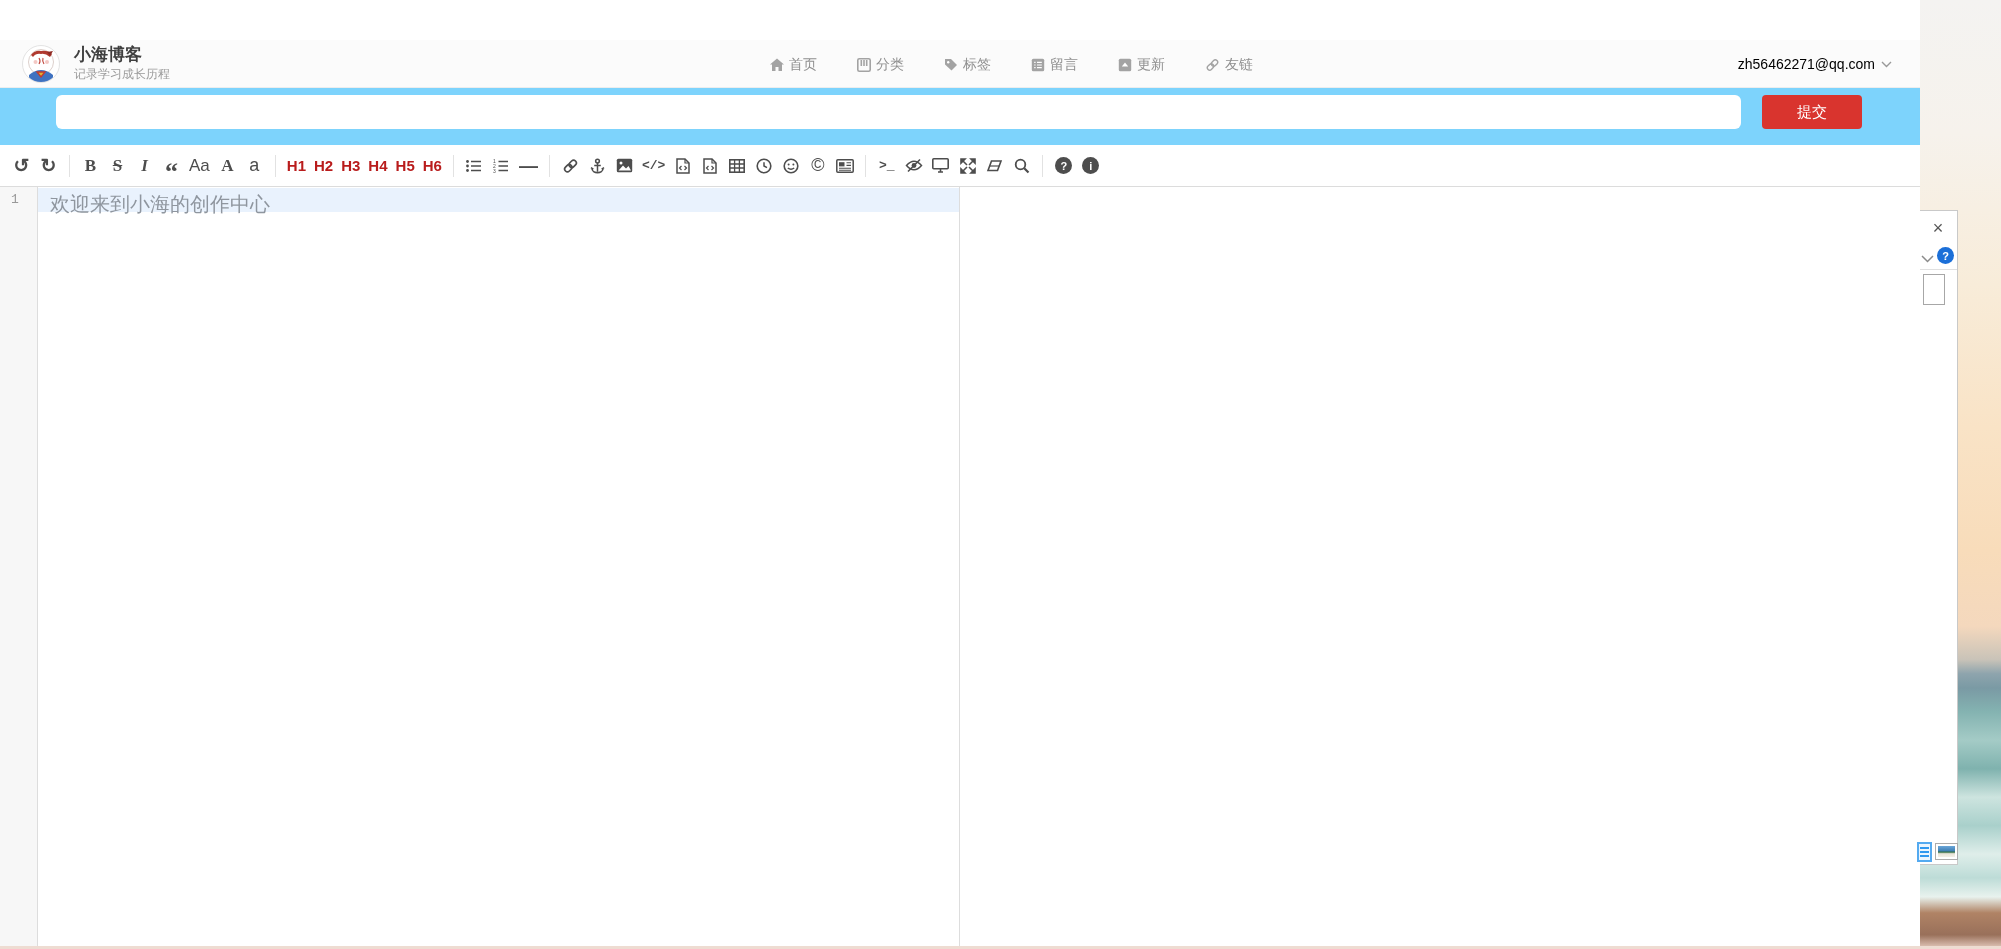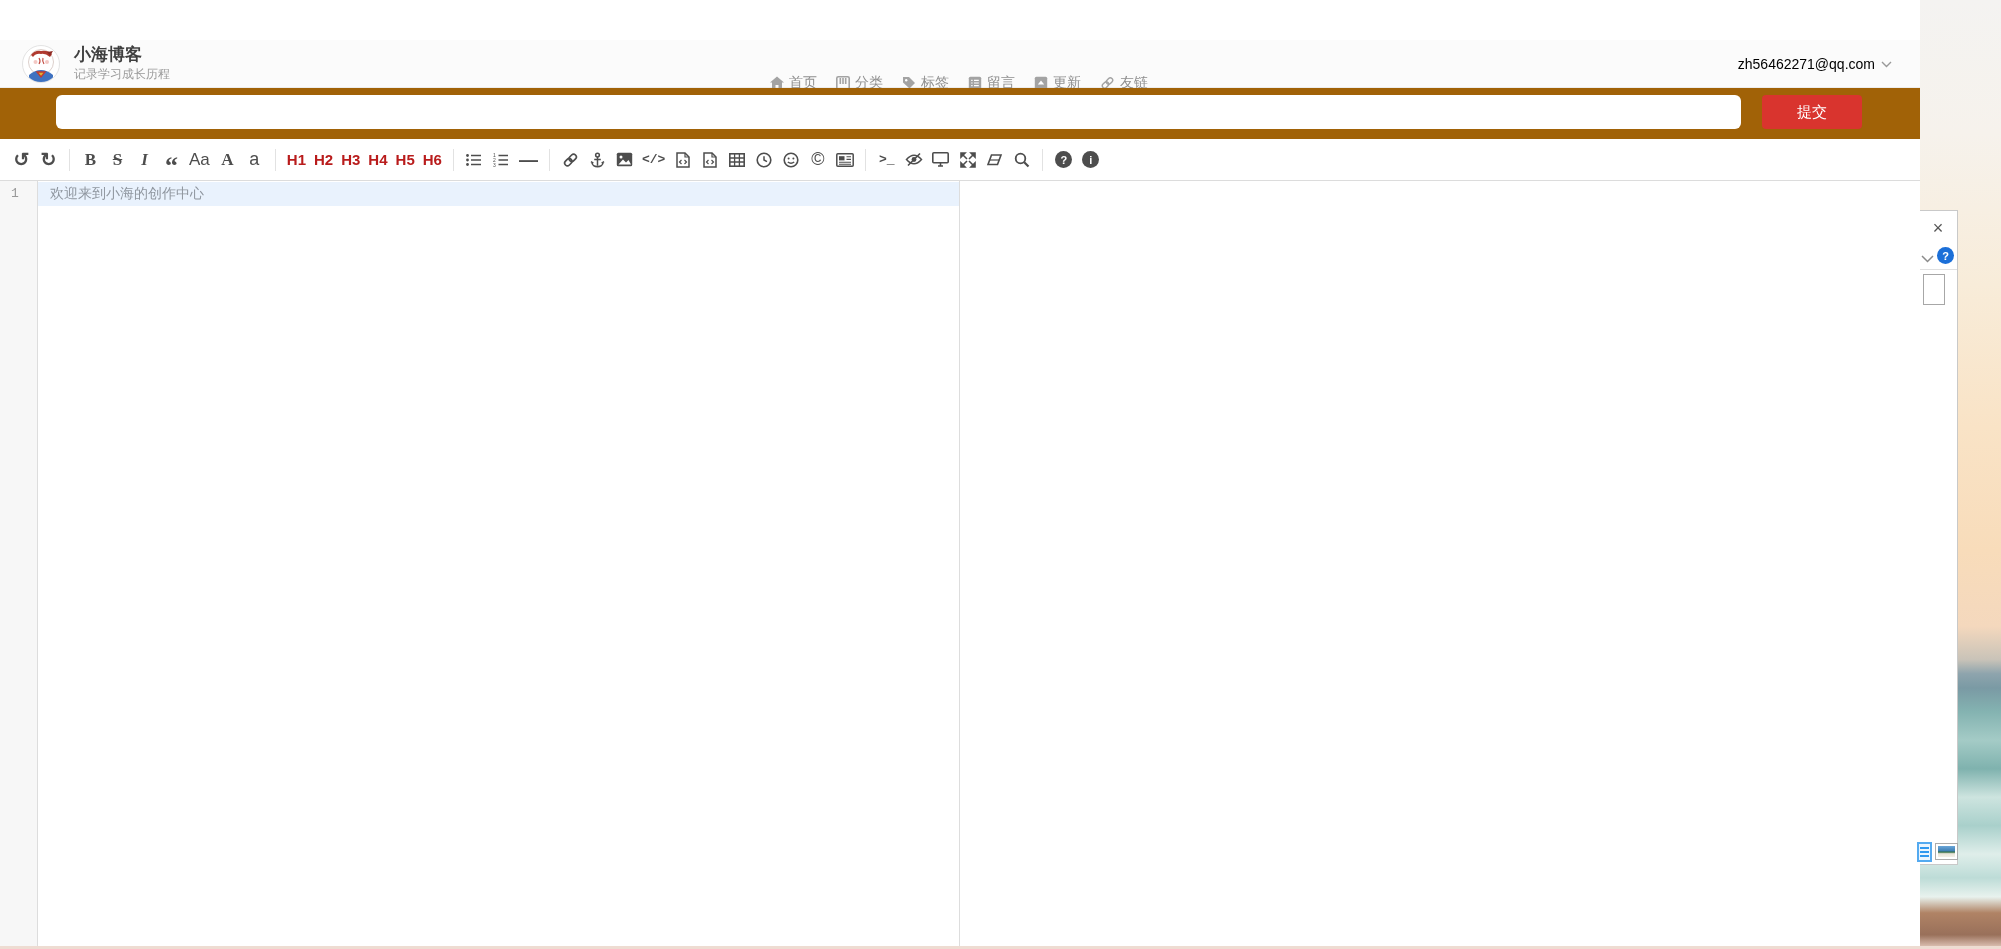--- a/index.html
+++ b/index.html
@@ -17,28 +17,28 @@
   
   .main { position:absolute; left:0; top:0; width:1920px; height:949px; background:#fff;margin-top:40px; }
 
   
   .header { position:relative; height:48px; background:#fbfbfb; border-bottom:1px solid #ededed; }
   .brand { position:absolute; left:22px; top:5px; display:flex; align-items:center; cursor:pointer; }
   .avatar { width:38px; height:38px; border-radius:50%; overflow:hidden; background:#fff; border:1px solid #e3e3e3; }
   .brand-text { margin-left:30px; }
   .site-title { font-size:17px; font-weight:bold; color:#3f3f3f; line-height:20px; }
   .site-subtitle { font-size:12px; color:#9b9b9b; line-height:15px; margin-top:2px; }
-  .nav { position:absolute; left:770px; top:4px; height:48px; display:flex; align-items:flex-end; gap:19px; }
+  .nav { position:absolute; left:770px; top:16px; height:48px; display:flex; align-items:flex-start; gap:40px; }
   .nav-item { display:flex; align-items:center; gap:5px; color:#8f8f8f; font-size:14px; cursor:pointer; white-space:nowrap; }
   .nav-item svg { display:block; }
   .user { position:absolute; right:28px; top:0; height:48px; display:flex; align-items:center; gap:6px;
     color:#000000; font-size:14px; cursor:pointer; }
 
   
-  .compose-bar { position:relative; height:51px; background:#a16207; }
+  .compose-bar { position:relative; height:57px; background:#7dd3fc; }
   .title-input { position:absolute; left:56px; top:7px; width:1685px; height:34px; border:none; outline:none;
     border-radius:6px; background:#fff; padding:0 12px; font-size:14px; color:#333; }
   .submit-btn { position:absolute; left:1762px; top:7px; width:100px; height:34px; border:none; border-radius:4px;
     background:#d9342e; color:#fff; font-size:15px; cursor:pointer; font-family:inherit; }
 
   
   .md-toolbar { height:42px; background:#fff; border-bottom:1px solid #dcdcdc; display:flex; align-items:center;
     padding-left:8px; }
   .tb { min-width:27px; height:28px; display:inline-flex; align-items:center; justify-content:center;
     padding:0 4px; color:#4d4d4d; font-size:15px; cursor:pointer; border-radius:3px; background:transparent; border:none;
@@ -55,21 +55,21 @@
     font-weight:bold; display:inline-flex; align-items:center; justify-content:center; }
   .tb-sep { width:1px; height:22px; background:#e2e2e2; margin:0 7px; }
 
   
   .editor-wrap { position:relative; height:775px; background:#fff; }
   .code-pane { position:absolute; left:0; top:0; width:960px; height:775px; cursor:text; }
   .gutter { position:absolute; left:0; top:0; width:38px; height:775px; background:#f7f7f7; border-right:1px solid #ddd; }
   .line-number { position:absolute; top:5px; width:30px; text-align:center; color:#999; font-size:13px;
     font-family:"Liberation Mono","DejaVu Sans Mono",monospace; }
   .active-line { position:absolute; left:38px; top:1px; width:921px; height:24px; background:#e9f2fd; }
-  .code-text { position:absolute; left:50px; top:4px; font-size:14px; color:#8f969f; white-space:pre; }
+  .code-text { position:absolute; left:50px; top:4px; font-size:20px; color:#8f969f; white-space:pre; }
   .pane-divider { position:absolute; left:959px; top:0; width:1px; height:775px; background:#ddd; }
   .preview-pane { position:absolute; left:960px; top:0; width:960px; height:775px; background:#fff; }
 
   
   .footer { position:absolute; left:0; top:912px; width:1920px; height:34px; background:#e9e9e9; }
   .bottom-strip { position:absolute; left:0; top:946px; width:2001px; height:3px; background:#eedcd2; }
 
   
   .overlay-panel { position:absolute; left:1920px; top:210px; width:38px; height:655px; background:#fff;
     border:1px solid #c9c9c9; border-left:none; }

